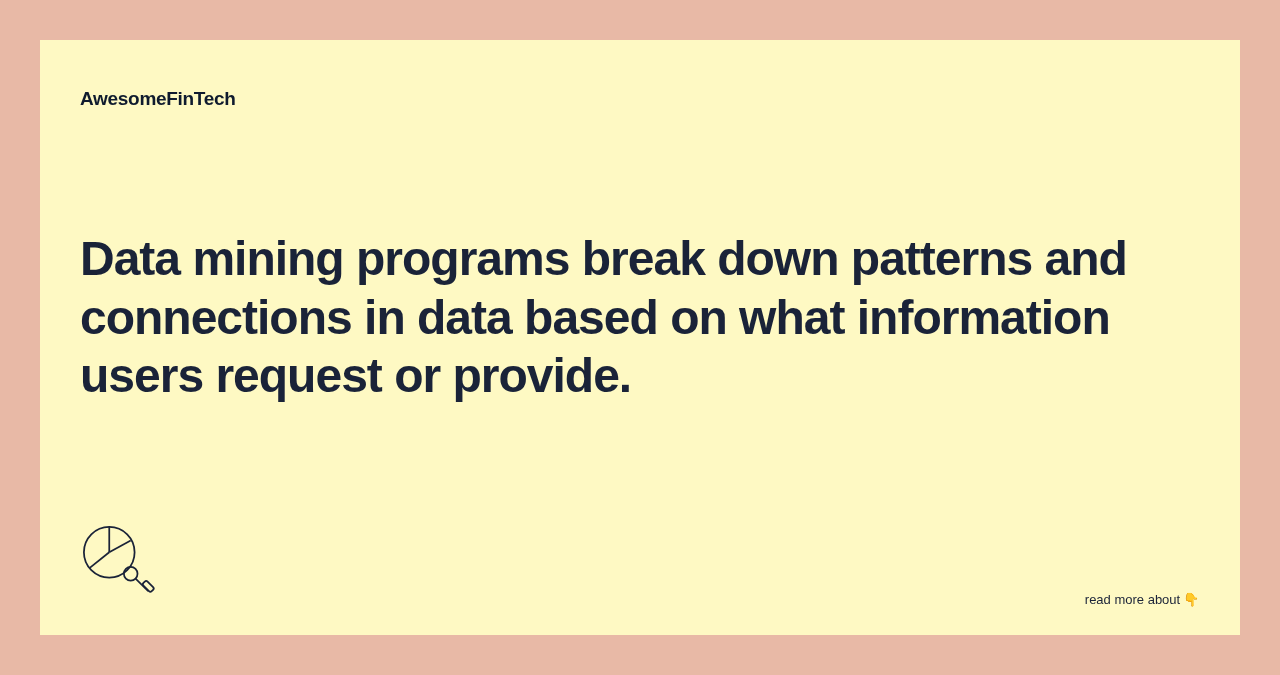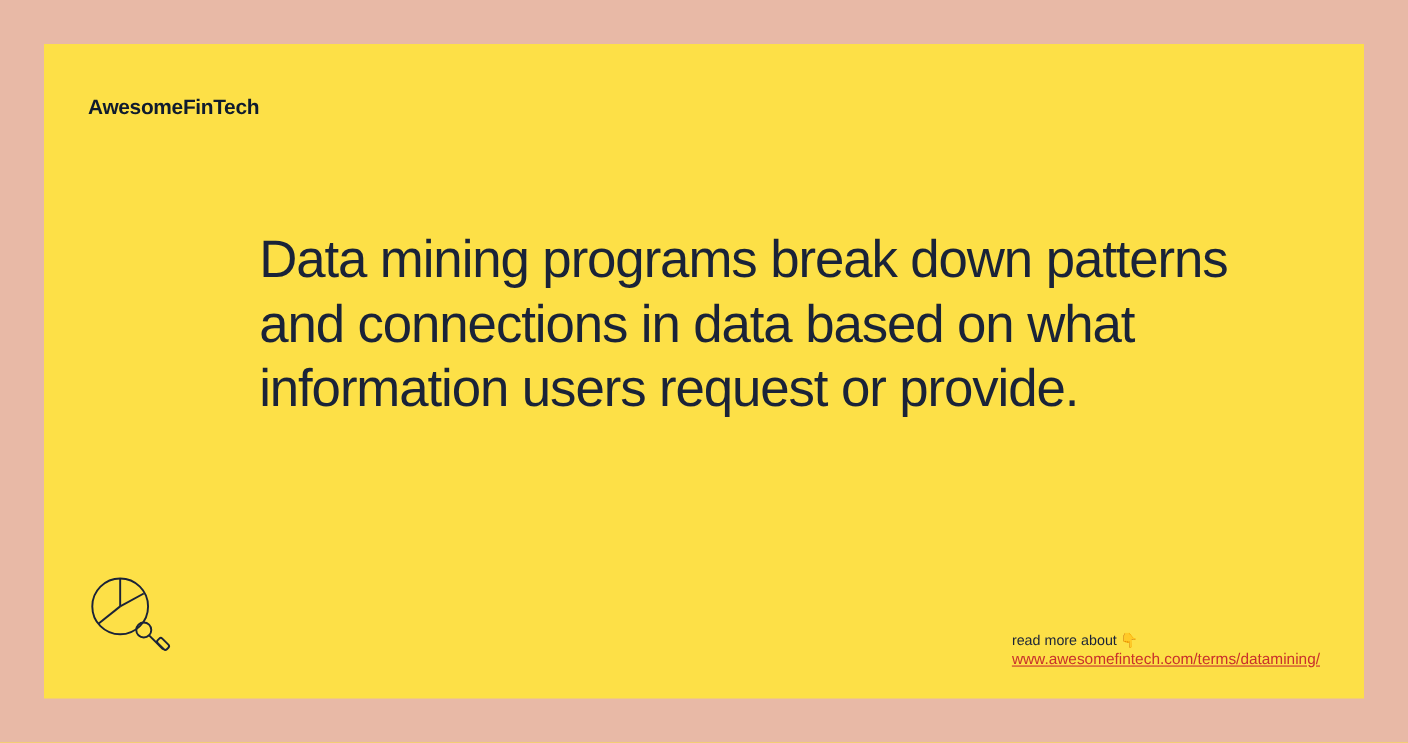--- a/index.html
+++ b/index.html
@@ -8,37 +8,37 @@
       box-sizing: border-box;
     }
     body {
       width: 1280px;
       height: 675px;
       background: #e8b9a6;
       font-family: -apple-system, BlinkMacSystemFont, 'Segoe UI', Helvetica, Arial, sans-serif;
       padding: 40px;
     }
     .card {
-      background: #fde047;
+      background: #fef9c3;
       width: 100%;
       height: 100%;
       padding: 48px 40px 38px 40px;
       display: flex;
-      flex-direction: row;
+      flex-direction: column;
       position: relative;
     }
     .brand {
       font-weight: 800;
       font-size: 19px;
       color: #0f1b2e;
       letter-spacing: -0.3px;
     }
     .main-text {
       font-size: 48px;
-      font-weight: 400;
+      font-weight: 700;
       color: #1a2338;
       line-height: 1.22;
       letter-spacing: -1px;
       margin-top: 120px;
     }
     .footer {
       position: absolute;
       bottom: 28px;
       left: 40px;
       right: 40px;
@@ -91,16 +91,15 @@
         <line x1="30" y1="30" x2="10" y2="46"></line>
         <line x1="30" y1="30" x2="52" y2="18"></line>
         <circle cx="52" cy="52" r="7"></circle>
         <line x1="57" y1="57" x2="70" y2="70"></line>
         <rect x="64" y="62" width="12" height="6" rx="2" transform="rotate(45 70 65)"></rect>
       </svg>
     </div>
 
     <div class="right-block">
       <div class="read-more">read more about 👇</div>
-      <div class="url">www.awesomefintech.com/terms/datamining/</div>
     </div>
   </div>
 </div>
 
 </body></html>

